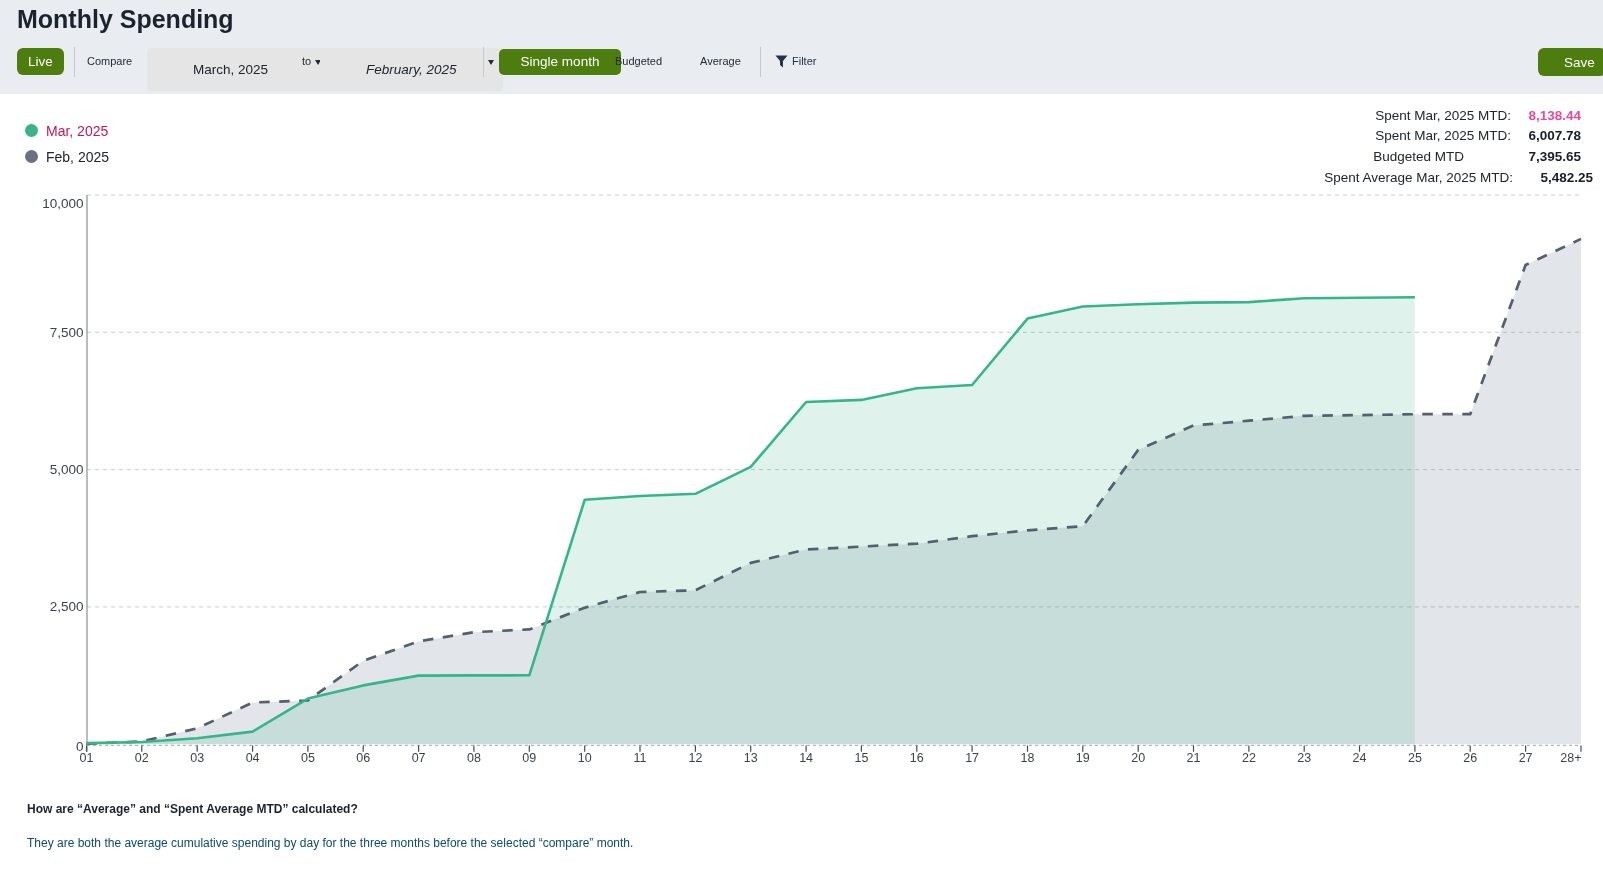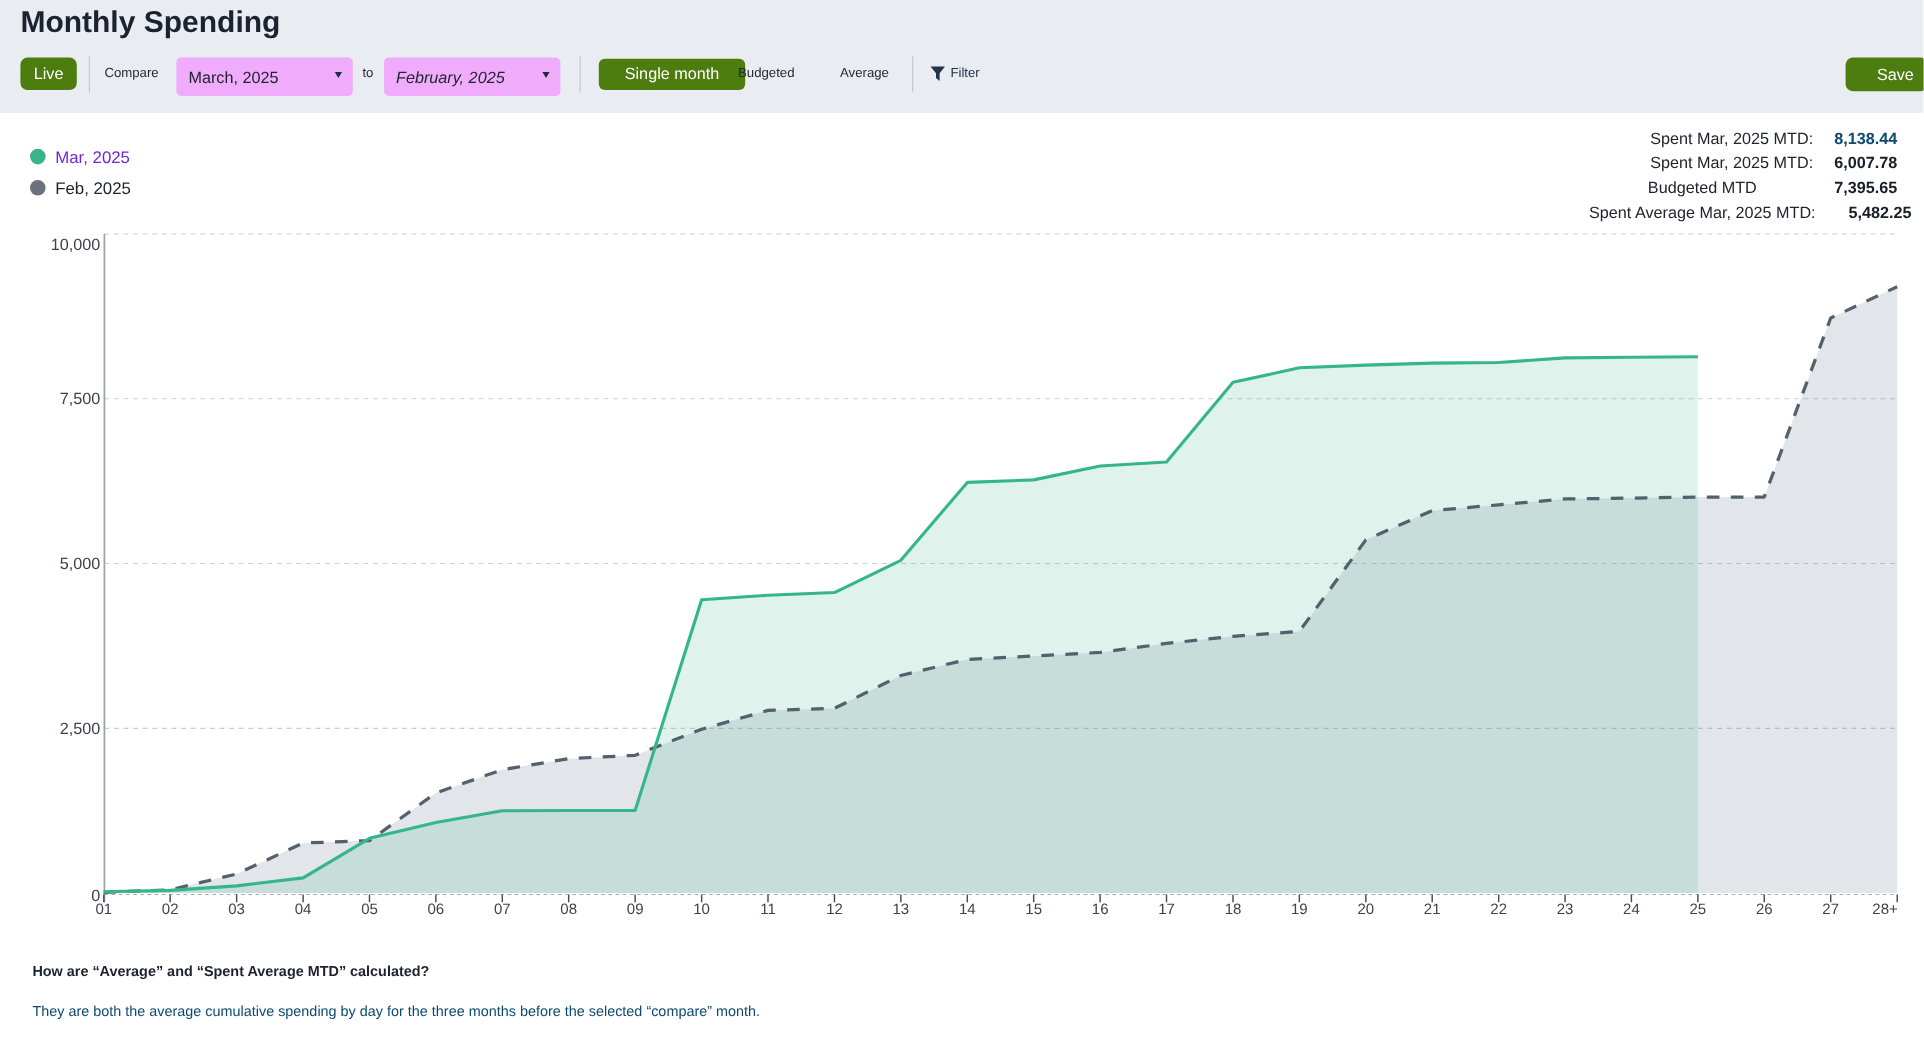--- a/index.html
+++ b/index.html
@@ -1,17 +1,17 @@
 <!DOCTYPE html>
 <html><head><meta charset="utf-8">
 <style>
   html,body{margin:0;padding:0;}
   body{width:1603px;height:878px;background:#ffffff;font-family:"Liberation Sans",sans-serif;position:relative;overflow:hidden;}
   .btn{position:absolute;background:#4d7c0f;color:#fff;font-size:13.5px;display:flex;align-items:center;justify-content:center;border-radius:6px;}
-  .sel{position:absolute;top:48px;height:32px;width:147px;background:#f0abfc;border-radius:4px;display:flex;align-items:center;font-size:13.5px;color:#20262f;}
+  .sel{position:absolute;top:48px;height:43px;width:147px;background:#e5e5e5;border-radius:4px;display:flex;align-items:center;font-size:13.5px;color:#20262f;padding-left:36px;}
   .sel .car{position:absolute;right:9px;top:12px;width:0;height:0;border-left:3.7px solid transparent;border-right:3.7px solid transparent;border-top:5px solid #222c3a;}
   .tx{position:absolute;font-size:11px;color:#242b35;top:55px;}
   .div{position:absolute;width:1px;background:#c4c9d0;top:47px;height:30px;}
 </style></head>
 <body>
 <div style="position:absolute;left:0;top:0;width:1603px;height:94px;background:#e9edf1;"></div>
 <div style="position:absolute;left:17px;top:5px;font-size:25px;font-weight:bold;color:#1c222e;">Monthly Spending</div>
 
 <div class="btn" style="left:17px;top:48px;width:47px;height:27px;">Live</div>
 <div class="div" style="left:74px;"></div>
@@ -30,26 +30,26 @@
 <div class="tx" style="left:615px;">Budgeted</div>
 <div class="tx" style="left:700px;">Average</div>
 <div class="div" style="left:760px;"></div>
 <svg style="position:absolute;left:775px;top:55px;" width="14" height="14" viewBox="0 0 14 14">
     <path d="M0.5 0.5 H12.5 L8 6 V12.5 L5 10 V6 Z" fill="#22334a"></path>
   </svg>
 <div class="tx" style="left:792px;color:#22334a;">Filter</div>
 <div class="btn" style="left:1538px;top:48px;width:53px;height:28px;padding-left:15px;">Save</div>
 
 <div style="position:absolute;left:25px;top:123.5px;width:13px;height:13px;border-radius:50%;background:#3ab389;"></div>
-<div style="position:absolute;left:46px;top:123px;font-size:14px;color:#6d28d9;">Mar, 2025</div>
+<div style="position:absolute;left:46px;top:123px;font-size:14px;color:#be185d;">Mar, 2025</div>
 <div style="position:absolute;left:25px;top:149.5px;width:13px;height:13px;border-radius:50%;background:#6a7280;"></div>
 <div style="position:absolute;left:46px;top:149px;font-size:14px;color:#20262f;">Feb, 2025</div>
 
 <div style="position:absolute;right:92px;top:107.5px;color:#20262f;font-size:13.5px;line-height:15px;">Spent Mar, 2025 MTD:</div>
-<div style="position:absolute;right:22px;top:107.5px;width:70px;text-align:right;color:#0c4a6e;font-size:13.5px;line-height:15px;font-weight:bold;">8,138.44</div>
+<div style="position:absolute;right:22px;top:107.5px;width:70px;text-align:right;color:#ec4899;font-size:13.5px;line-height:15px;font-weight:bold;">8,138.44</div>
 <div style="position:absolute;right:92px;top:127.7px;color:#20262f;font-size:13.5px;line-height:15px;">Spent Mar, 2025 MTD:</div>
 <div style="position:absolute;right:22px;top:127.7px;width:70px;text-align:right;color:#191f29;font-size:13.5px;line-height:15px;font-weight:bold;">6,007.78</div>
 <div style="position:absolute;right:139px;top:148.7px;color:#20262f;font-size:13.5px;line-height:15px;">Budgeted MTD</div>
 <div style="position:absolute;right:22px;top:148.7px;width:70px;text-align:right;color:#191f29;font-size:13.5px;line-height:15px;font-weight:bold;">7,395.65</div>
 <div style="position:absolute;right:90px;top:169.5px;color:#20262f;font-size:13.5px;line-height:15px;">Spent Average Mar, 2025 MTD:</div>
 <div style="position:absolute;right:10px;top:169.5px;width:70px;text-align:right;color:#191f29;font-size:13.5px;line-height:15px;font-weight:bold;">5,482.25</div>
 
 <svg width="1603" height="878" viewBox="0 0 1603 878" style="position:absolute;left:0;top:0;">
 <line x1="87" y1="745.4" x2="1581" y2="745.4" stroke="#a6abb1" stroke-width="1" stroke-dasharray="3 3"></line>
 <line x1="87" y1="606.9" x2="1581" y2="606.9" stroke="#cbcdd2" stroke-width="1" stroke-dasharray="4 4"></line>

